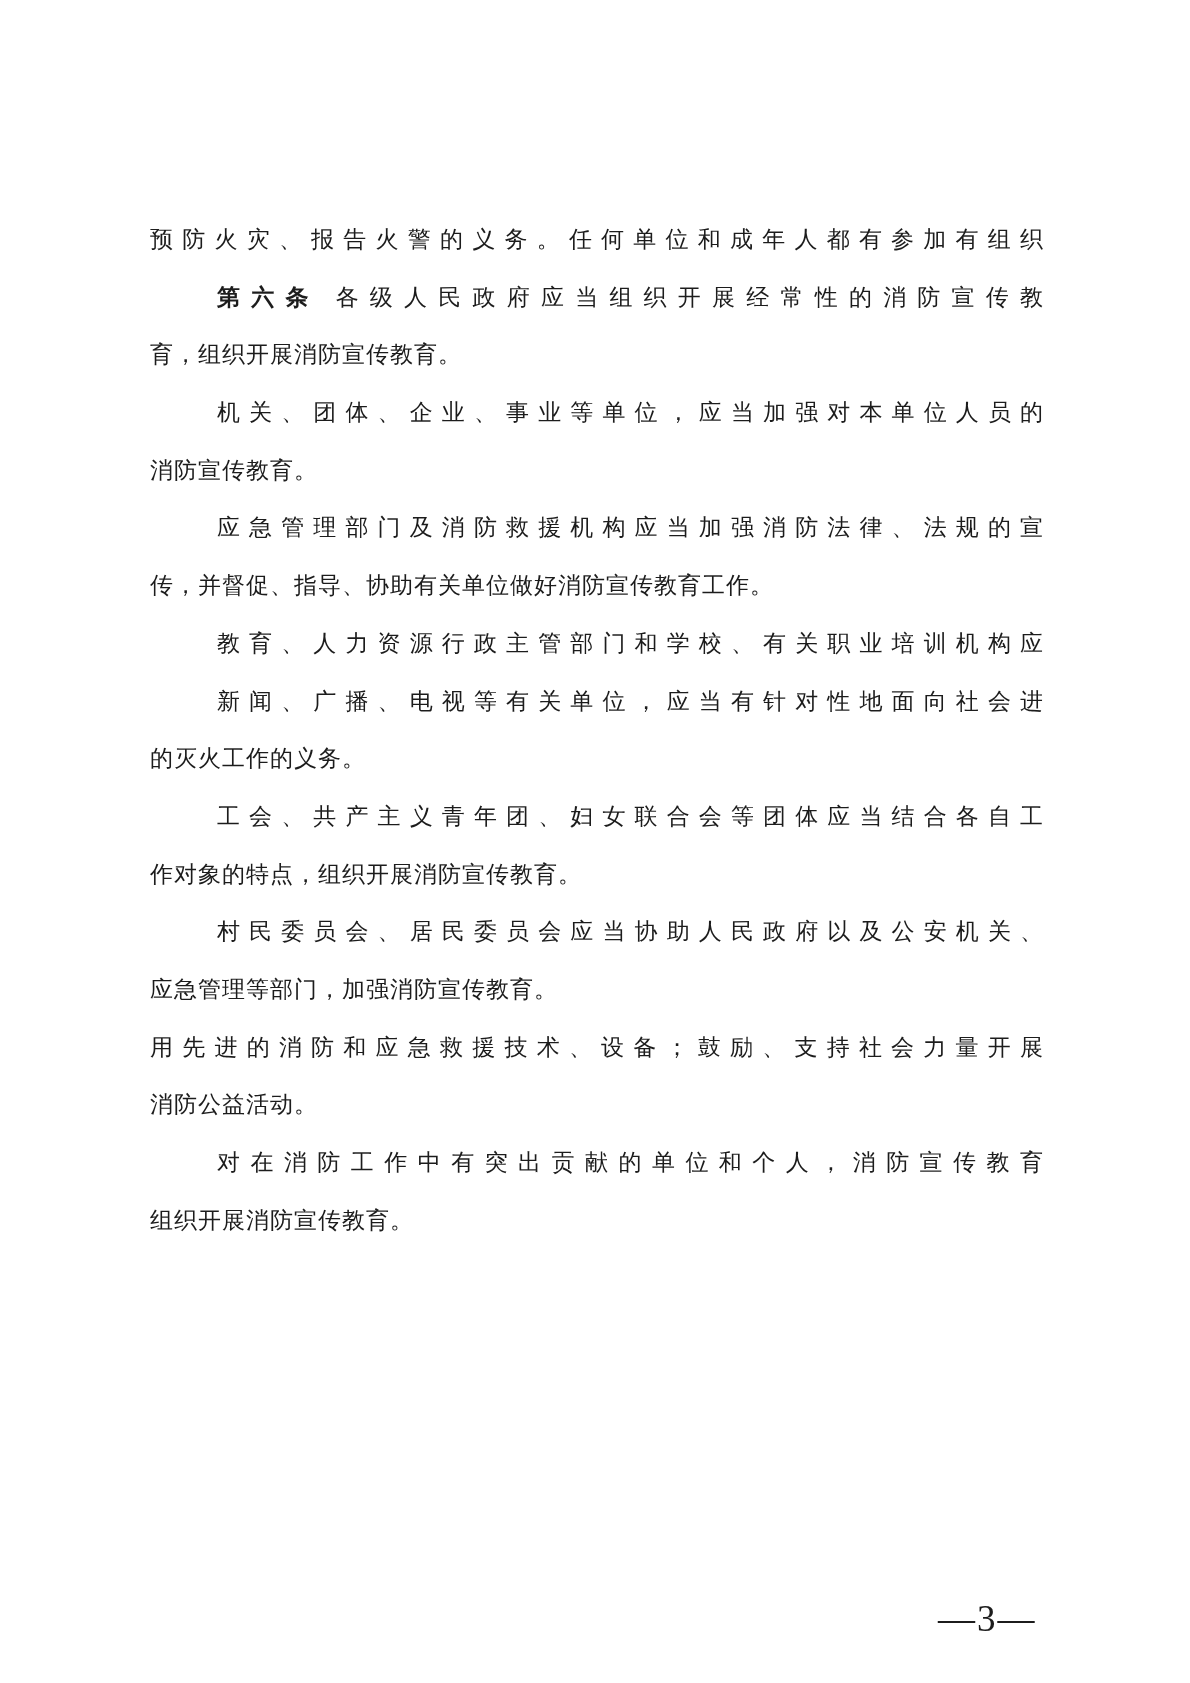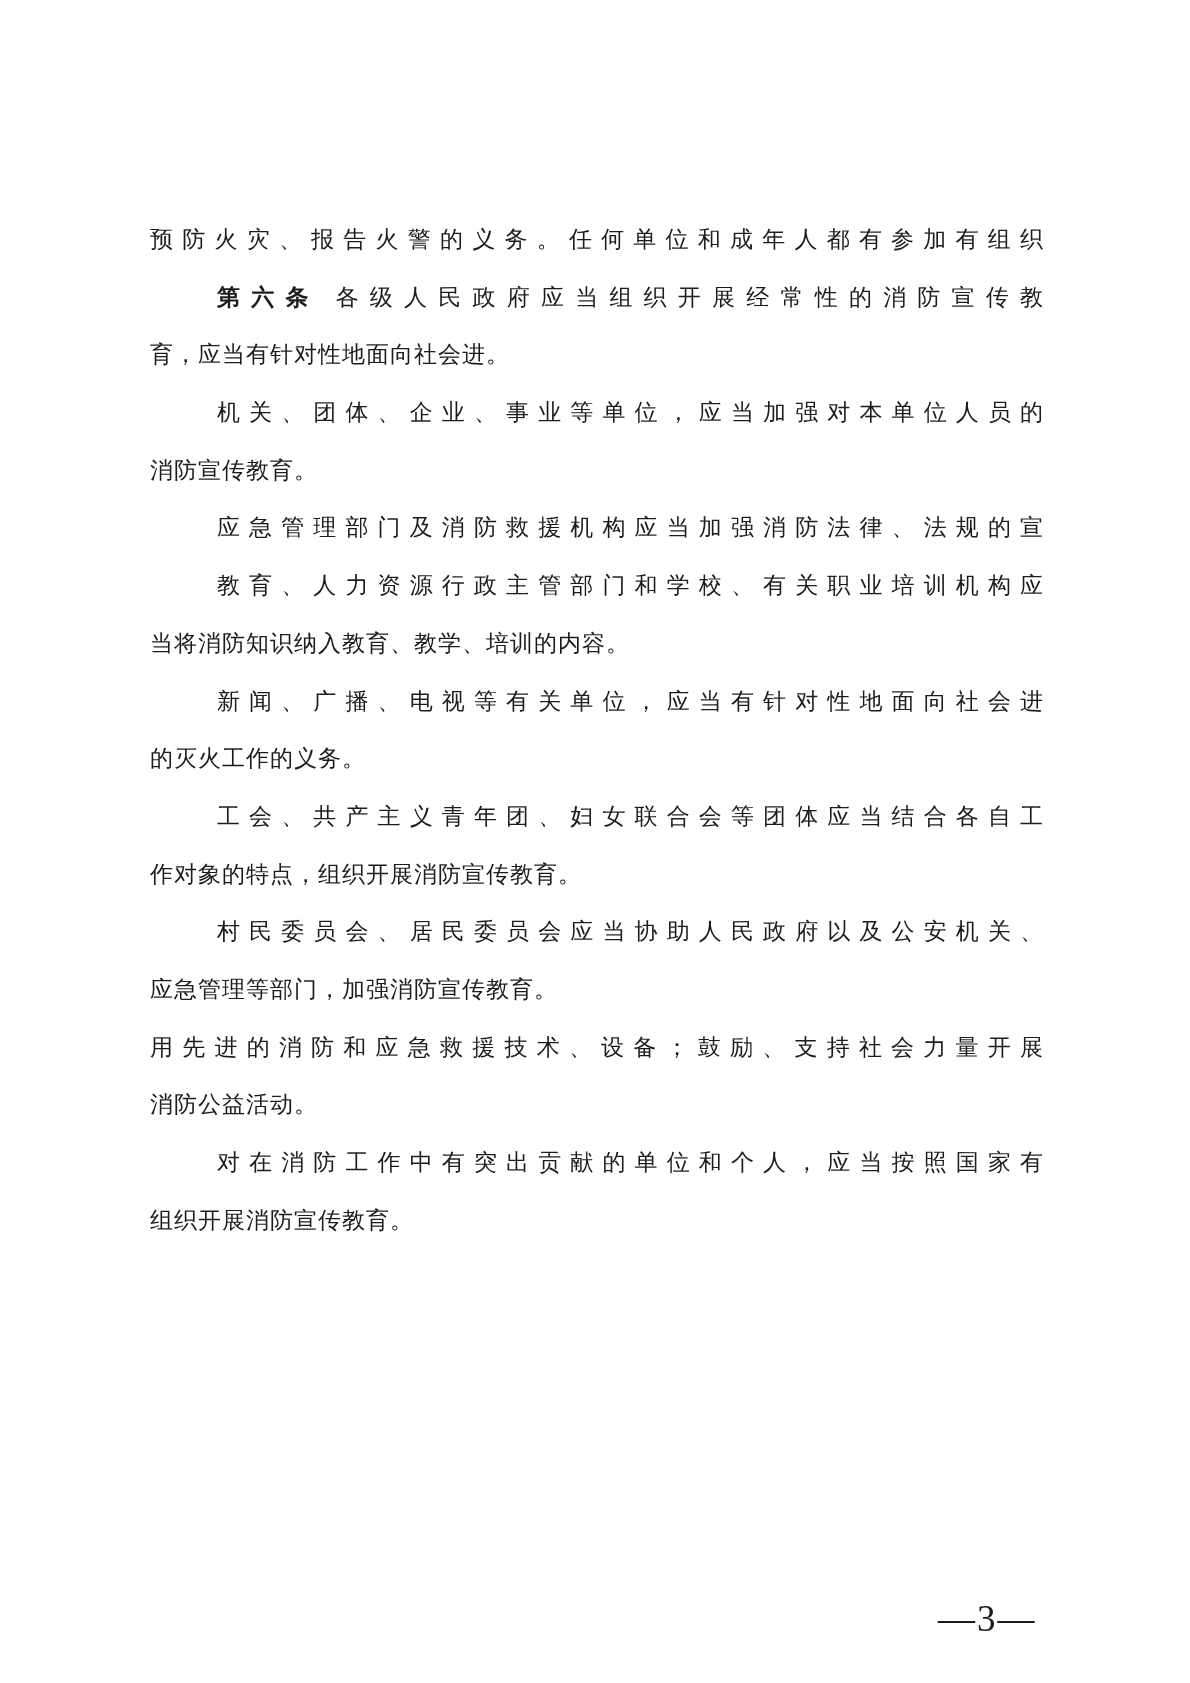--- a/index.html
+++ b/index.html
@@ -47,31 +47,31 @@
     color: #1c1c1c;
   }
 </style>
 </head>
 <body>
 
 <div class="page">
   <div class="doc">
     <div class="line j">预防火灾、报告火警的义务。任何单位和成年人都有参加有组织</div>
     <div class="line j ind"><span class="article-label">第六条</span><span>各级人民政府应当组织开展经常性的消防宣传教</span></div>
-    <div class="line">育，应当有针对性地面向社会进。</div>
+    <div class="line">育，组织开展消防宣传教育。</div>
     <div class="line j ind">机关、团体、企业、事业等单位，应当加强对本单位人员的</div>
     <div class="line">消防宣传教育。</div>
     <div class="line j ind">应急管理部门及消防救援机构应当加强消防法律、法规的宣</div>
+    <div class="line">传，并督促、指导、协助有关单位做好消防宣传教育工作。</div>
     <div class="line j ind">教育、人力资源行政主管部门和学校、有关职业培训机构应</div>
-    <div class="line">当将消防知识纳入教育、教学、培训的内容。</div>
     <div class="line j ind">新闻、广播、电视等有关单位，应当有针对性地面向社会进</div>
     <div class="line">的灭火工作的义务。</div>
     <div class="line j ind">工会、共产主义青年团、妇女联合会等团体应当结合各自工</div>
     <div class="line">作对象的特点，组织开展消防宣传教育。</div>
     <div class="line j ind">村民委员会、居民委员会应当协助人民政府以及公安机关、</div>
     <div class="line">应急管理等部门，加强消防宣传教育。</div>
     <div class="line j">用先进的消防和应急救援技术、设备；鼓励、支持社会力量开展</div>
     <div class="line">消防公益活动。</div>
-    <div class="line j ind">对在消防工作中有突出贡献的单位和个人，应当按照国家有</div>
+    <div class="line j ind">对在消防工作中有突出贡献的单位和个人，消防宣传教育</div>
     <div class="line">组织开展消防宣传教育。</div>
   </div>
   <div class="page-number">—3—</div>
 </div>
 
 </body></html>

